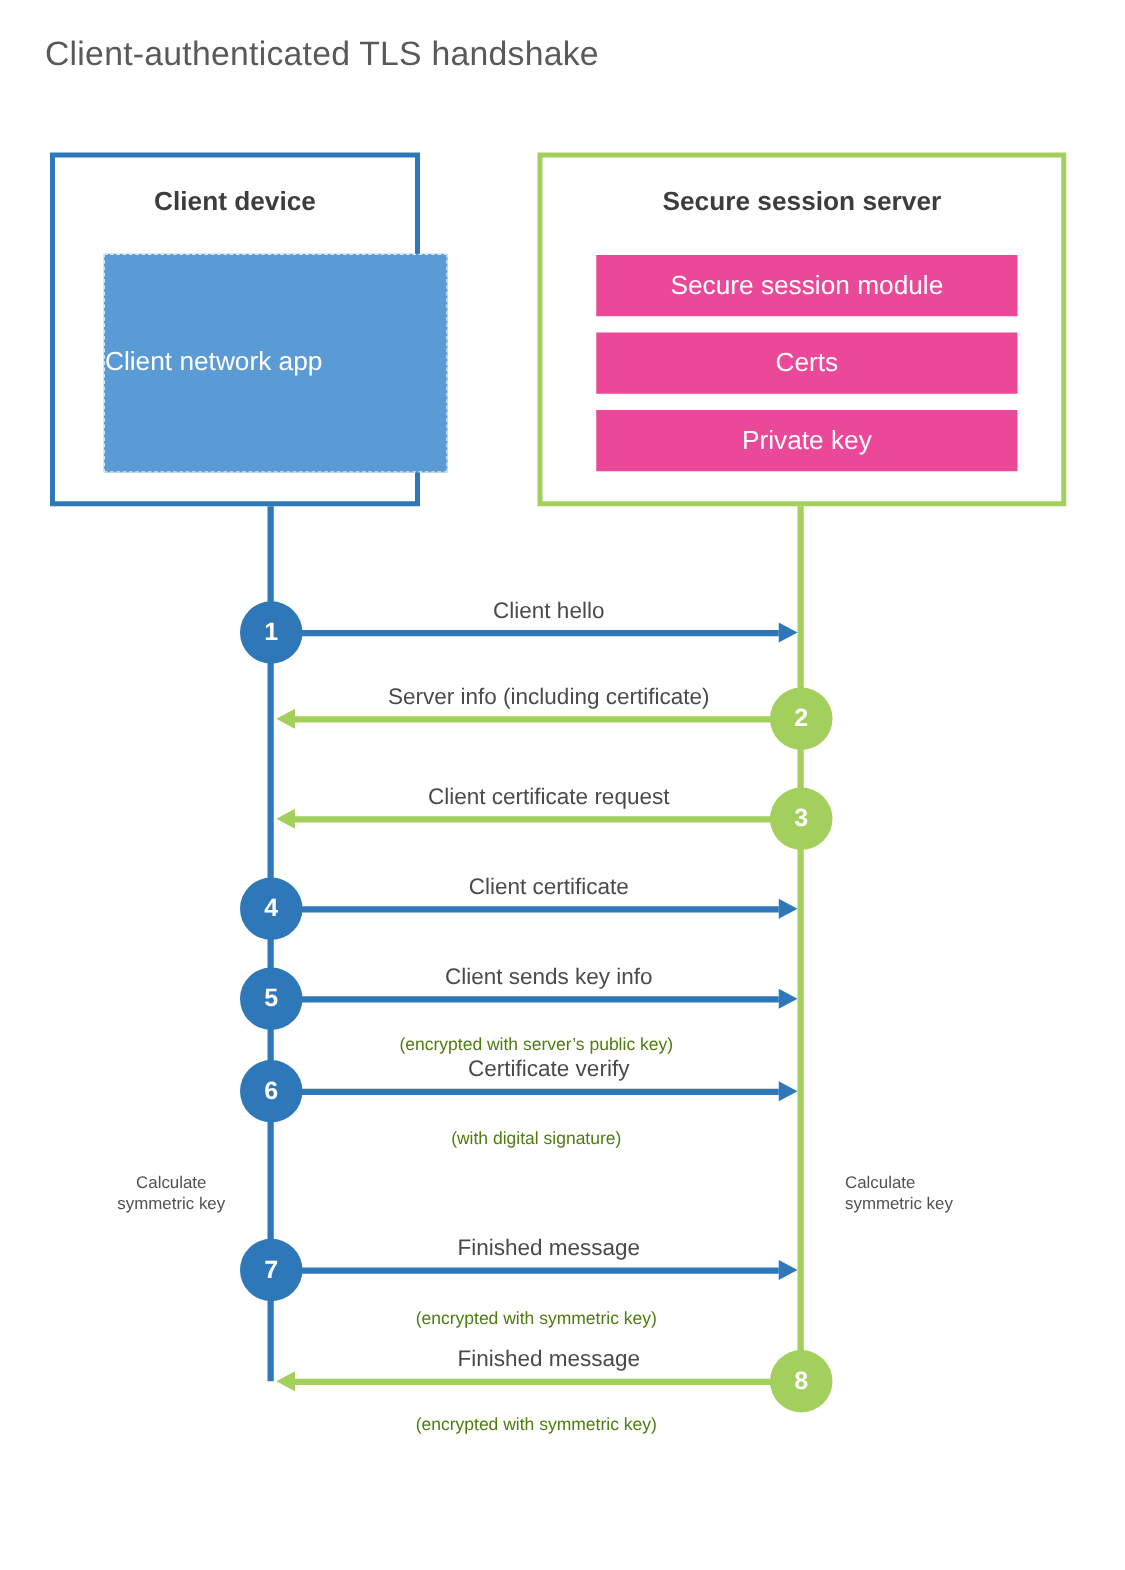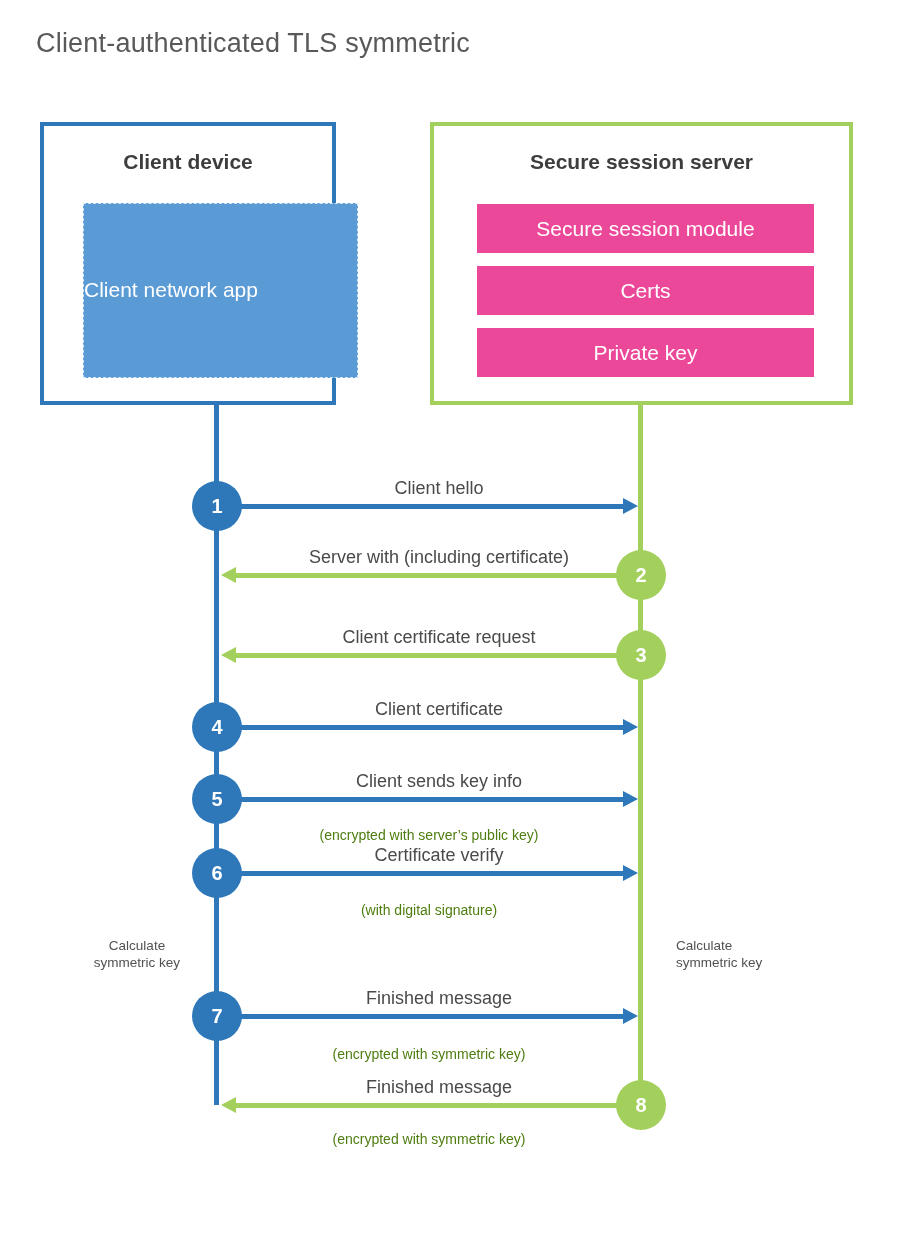--- a/index.html
+++ b/index.html
@@ -43,21 +43,21 @@
   .note{font-size:13.5px;line-height:17px;color:#515151;}
   .note.server-note{left:666px;top:764px;width:162px;}
   .note.calc-left{left:86px;top:937px;width:102px;text-align:center;}
   .note.calc-right{left:676px;top:937px;width:110px;text-align:left;}
 </style>
 </head>
 <body>
 
 <div id="canvas">
 
-  <div class="abs page-title">Client-authenticated TLS symmetric</div>
+  <div class="abs page-title">Client-authenticated TLS handshake</div>
 
   <div class="abs actor-box client">
     <div class="actor-title">Client device</div>
     <div class="app-box">
       <div class="app-text">Client network app</div>
     </div>
   </div>
 
   <div class="abs actor-box server">
     <div class="actor-title">Secure session server</div>
@@ -67,21 +67,21 @@
   </div>
 
   <div class="abs lifeline blue"></div>
   <div class="abs lifeline green"></div>
 
   <div class="abs lbl" style="top:478px">Client hello</div>
   <div class="abs hline blue" style="top:504px"></div>
   <div class="abs ahead right" style="top:498px"></div>
   <div class="abs badge blue" style="top:481px">1</div>
 
-  <div class="abs lbl" style="top:547px">Server with (including certificate)</div>
+  <div class="abs lbl" style="top:547px">Server info (including certificate)</div>
   <div class="abs hline green" style="top:573px"></div>
   <div class="abs ahead left" style="top:567px"></div>
   <div class="abs badge green" style="top:550px">2</div>
 
   <div class="abs lbl" style="top:627px">Client certificate request</div>
   <div class="abs hline green" style="top:653px"></div>
   <div class="abs ahead left" style="top:647px"></div>
   <div class="abs badge green" style="top:630px">3</div>
 
   <div class="abs lbl" style="top:699px">Client certificate</div>

